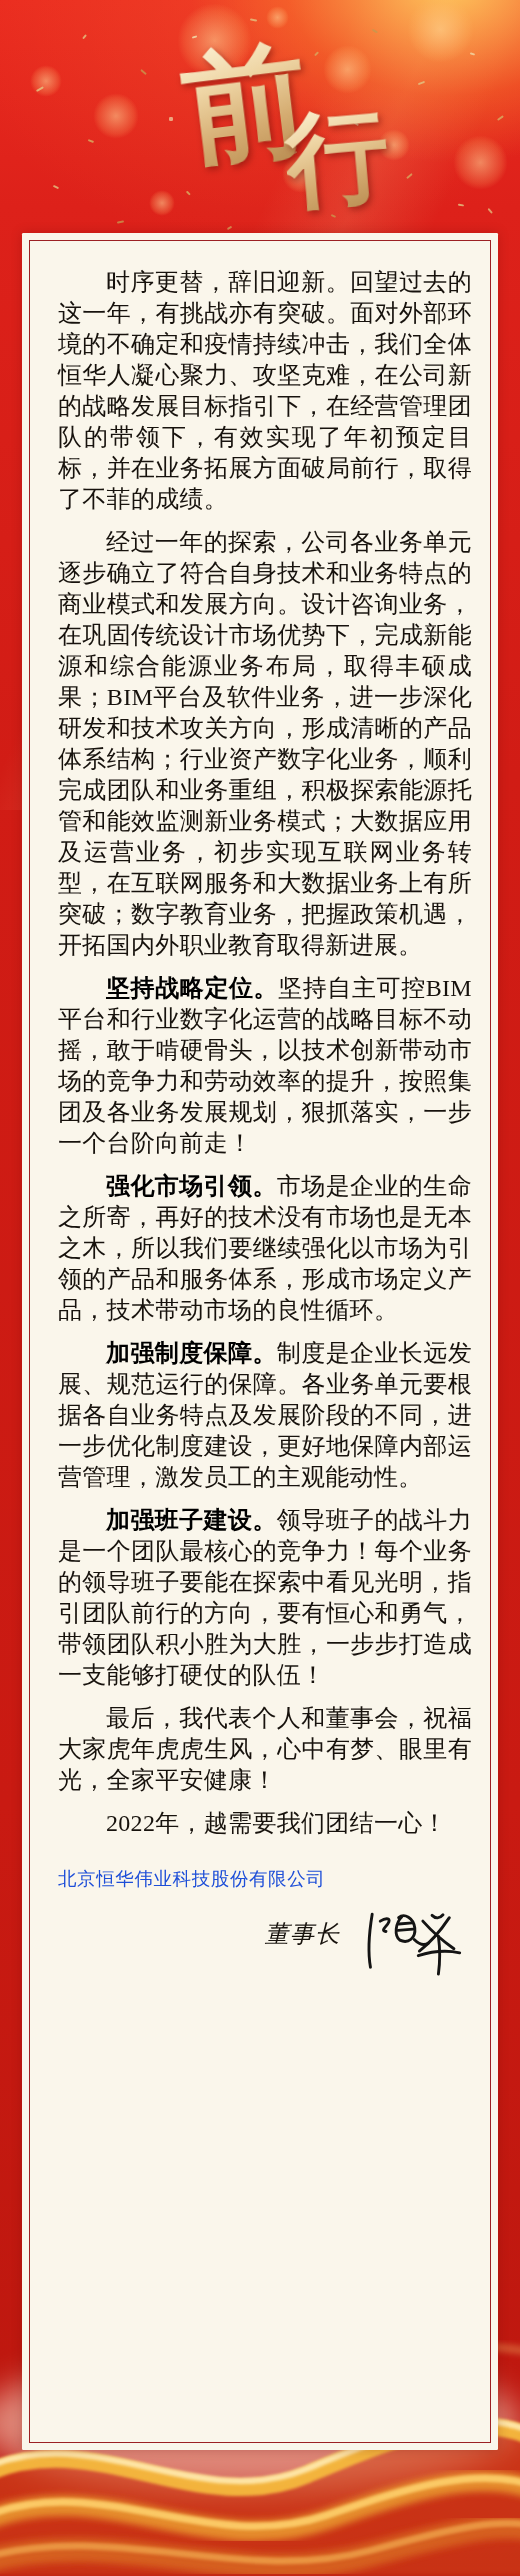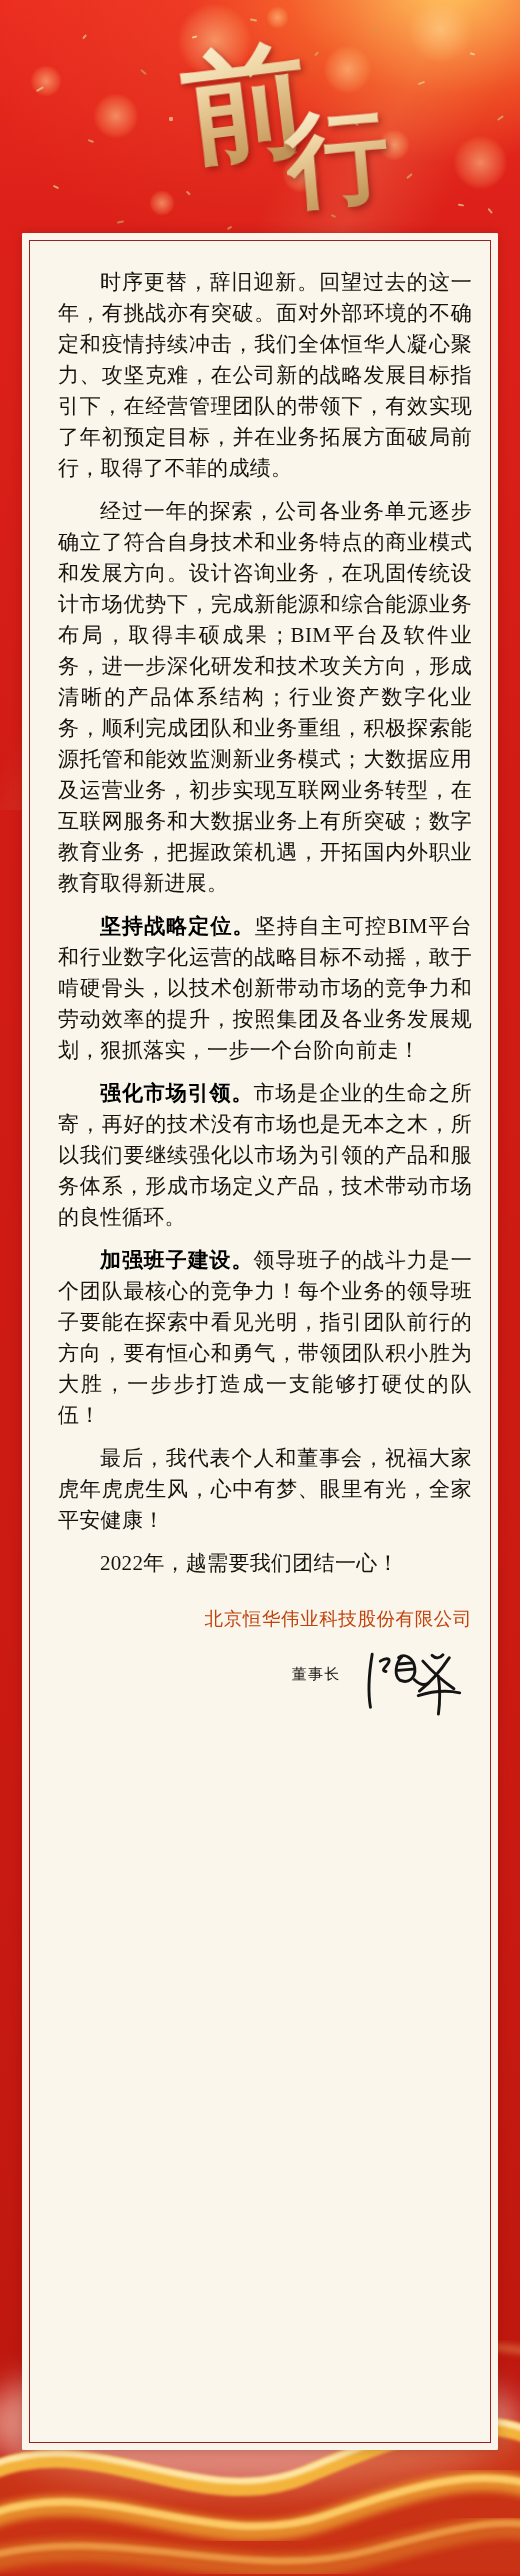--- a/index.html
+++ b/index.html
@@ -24,25 +24,25 @@
     background:linear-gradient(165deg,#fff7de 5%,#eed5a4 35%,#d4ab70 62%,#b2854a 92%);
     -webkit-background-clip:text;background-clip:text;color:transparent;
     filter:drop-shadow(2.3px 3.5px 3.5px rgba(110,15,8,.55));
   }
   .ch1{left:184px;top:23px;font-size:124px;transform:rotate(-7deg);}
   .ch2{left:286px;top:90px;font-size:103px;transform:rotate(-5deg);}
   .card{position:absolute;left:22px;top:233px;width:476px;height:2217px;background:#faf6eb;border-radius:1.2px;
         box-shadow:0 0 10.4px rgba(90,8,4,.25);}
   .card-frame{position:absolute;inset:7px;border:1.2px solid #9c2023;pointer-events:none;}
   .content{position:absolute;left:36px;right:26px;top:34px;}
-  p.para{margin:0 0 12px;font-size:21px;line-height:31px;color:#17120d;text-align:justify;text-indent:2em;letter-spacing:0.3px;}
+  p.para{margin:0 0 12px;font-size:24px;line-height:31px;color:#17120d;text-align:justify;text-indent:2em;letter-spacing:0.3px;}
   .lead{color:#000000;font-weight:bold;}
-  .company{margin:27px 0 0;font-size:18.5px;line-height:27px;color:#c2410c;text-align:right;letter-spacing:0.6px;}
+  .company{margin:27px 0 0;font-size:18.5px;line-height:27px;color:#1d4ed8;letter-spacing:0.6px;}
   .sign-row{display:flex;justify-content:flex-end;align-items:flex-start;margin-top:11.6px;padding-right:1.2px;}
-  .chairman{font-size:15px;line-height:58px;color:#17120d;margin-right:17.4px;letter-spacing:1.2px;}
+  .chairman{font-size:24px;line-height:58px;color:#17120d;margin-right:17.4px;letter-spacing:1.2px;font-style:italic;}
   svg.sig{width:113px;height:76px;}
   .flames{position:absolute;left:0;bottom:0;width:521px;height:278px;}
 </style>
 </head>
 <body>
 
 <div class="glow"></div>
 <div class="bokeh">
     <b style="left: 177px; top: 2.9px; width: 75px; height: 75px;"></b>
     <b style="left: 93px; top: 93px; width: 46px; height: 46px;"></b>
@@ -111,20 +111,21 @@
 </svg>
 
 <div class="card">
   <div class="card-frame"></div>
   <div class="content">
     <div>
         <p class="para">时序更替，辞旧迎新。回望过去的这一年，有挑战亦有突破。面对外部环境的不确定和疫情持续冲击，我们全体恒华人凝心聚力、攻坚克难，在公司新的战略发展目标指引下，在经营管理团队的带领下，有效实现了年初预定目标，并在业务拓展方面破局前行，取得了不菲的成绩。</p>
         <p class="para">经过一年的探索，公司各业务单元逐步确立了符合自身技术和业务特点的商业模式和发展方向。设计咨询业务，在巩固传统设计市场优势下，完成新能源和综合能源业务布局，取得丰硕成果；BIM平台及软件业务，进一步深化研发和技术攻关方向，形成清晰的产品体系结构；行业资产数字化业务，顺利完成团队和业务重组，积极探索能源托管和能效监测新业务模式；大数据应用及运营业务，初步实现互联网业务转型，在互联网服务和大数据业务上有所突破；数字教育业务，把握政策机遇，开拓国内外职业教育取得新进展。</p>
         <p class="para"><span class="lead">坚持战略定位。</span>坚持自主可控BIM平台和行业数字化运营的战略目标不动摇，敢于啃硬骨头，以技术创新带动市场的竞争力和劳动效率的提升，按照集团及各业务发展规划，狠抓落实，一步一个台阶向前走！</p>
         <p class="para"><span class="lead">强化市场引领。</span>市场是企业的生命之所寄，再好的技术没有市场也是无本之木，所以我们要继续强化以市场为引领的产品和服务体系，形成市场定义产品，技术带动市场的良性循环。</p>
+        <p class="para"><span class="lead">加强制度保障。</span>制度是企业长远发展、规范运行的保障。各业务单元要根据各自业务特点及发展阶段的不同，进一步优化制度建设，更好地保障内部运营管理，激发员工的主观能动性。</p>
         <p class="para"><span class="lead">加强班子建设。</span>领导班子的战斗力是一个团队最核心的竞争力！每个业务的领导班子要能在探索中看见光明，指引团队前行的方向，要有恒心和勇气，带领团队积小胜为大胜，一步步打造成一支能够打硬仗的队伍！</p>
         <p class="para">最后，我代表个人和董事会，祝福大家虎年虎虎生风，心中有梦、眼里有光，全家平安健康！</p>
         <p class="para">2022年，越需要我们团结一心！</p>
       </div>
     <p class="company">北京恒华伟业科技股份有限公司</p>
     <div class="sign-row">
       <span class="chairman">董事长</span>
       <svg class="sig" viewBox="0 0 195 132">
         <g fill="none" stroke="#141414" stroke-width="5" stroke-linecap="round" stroke-linejoin="round">
           <path d="M24,16 C19,46 16,80 21,108"></path>

